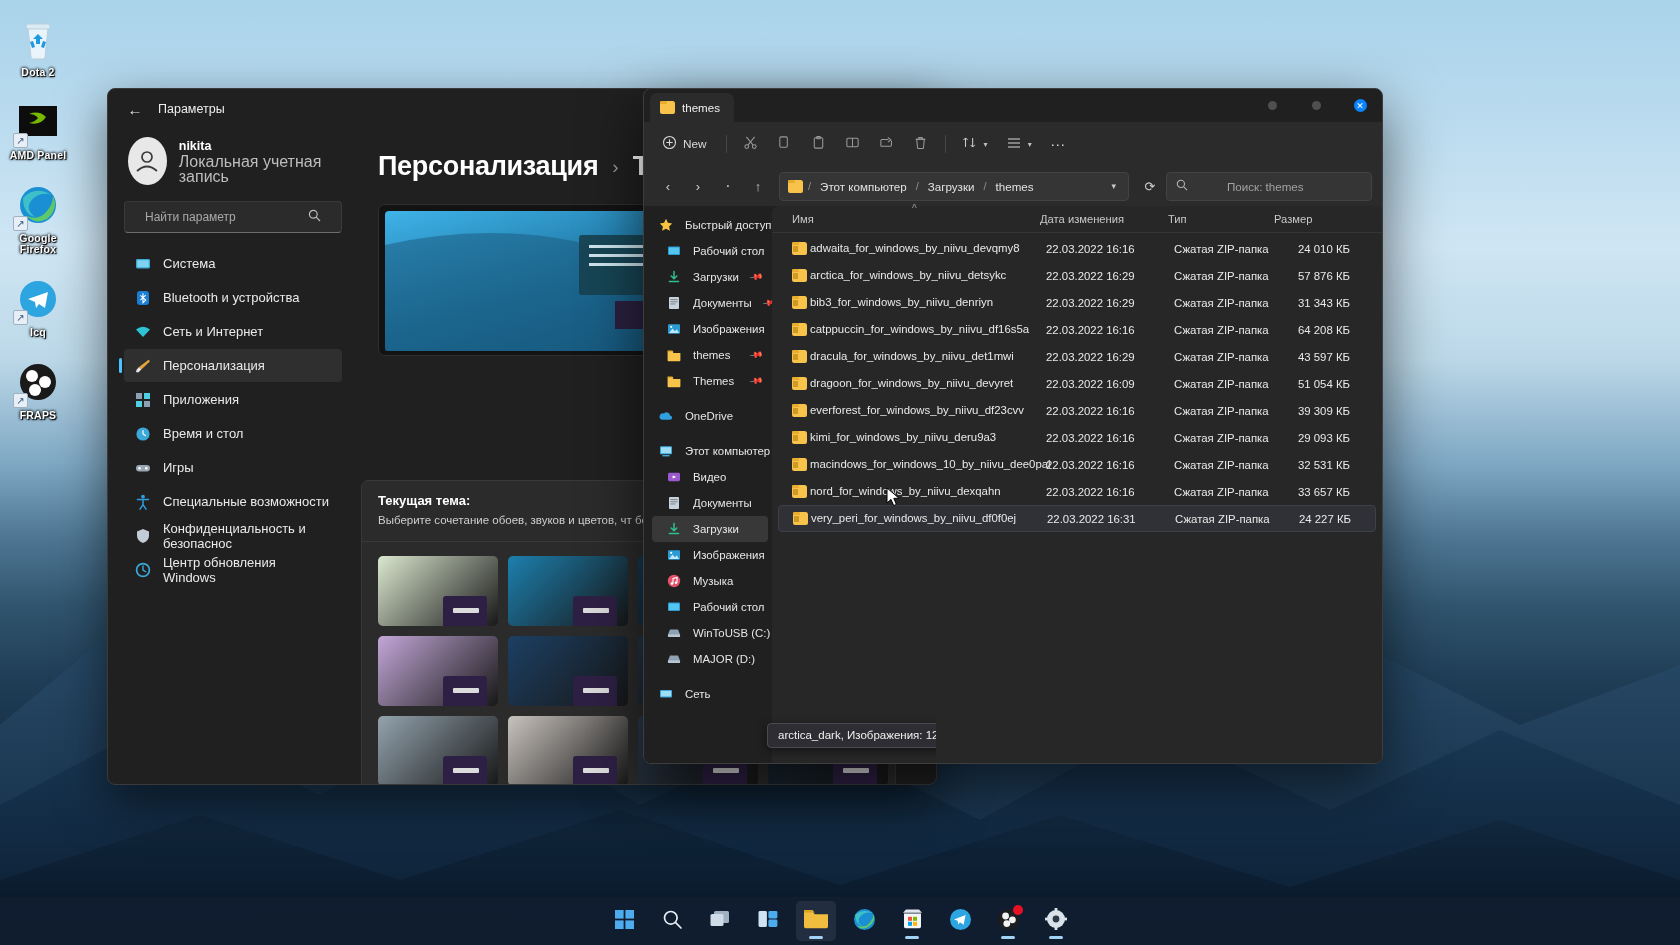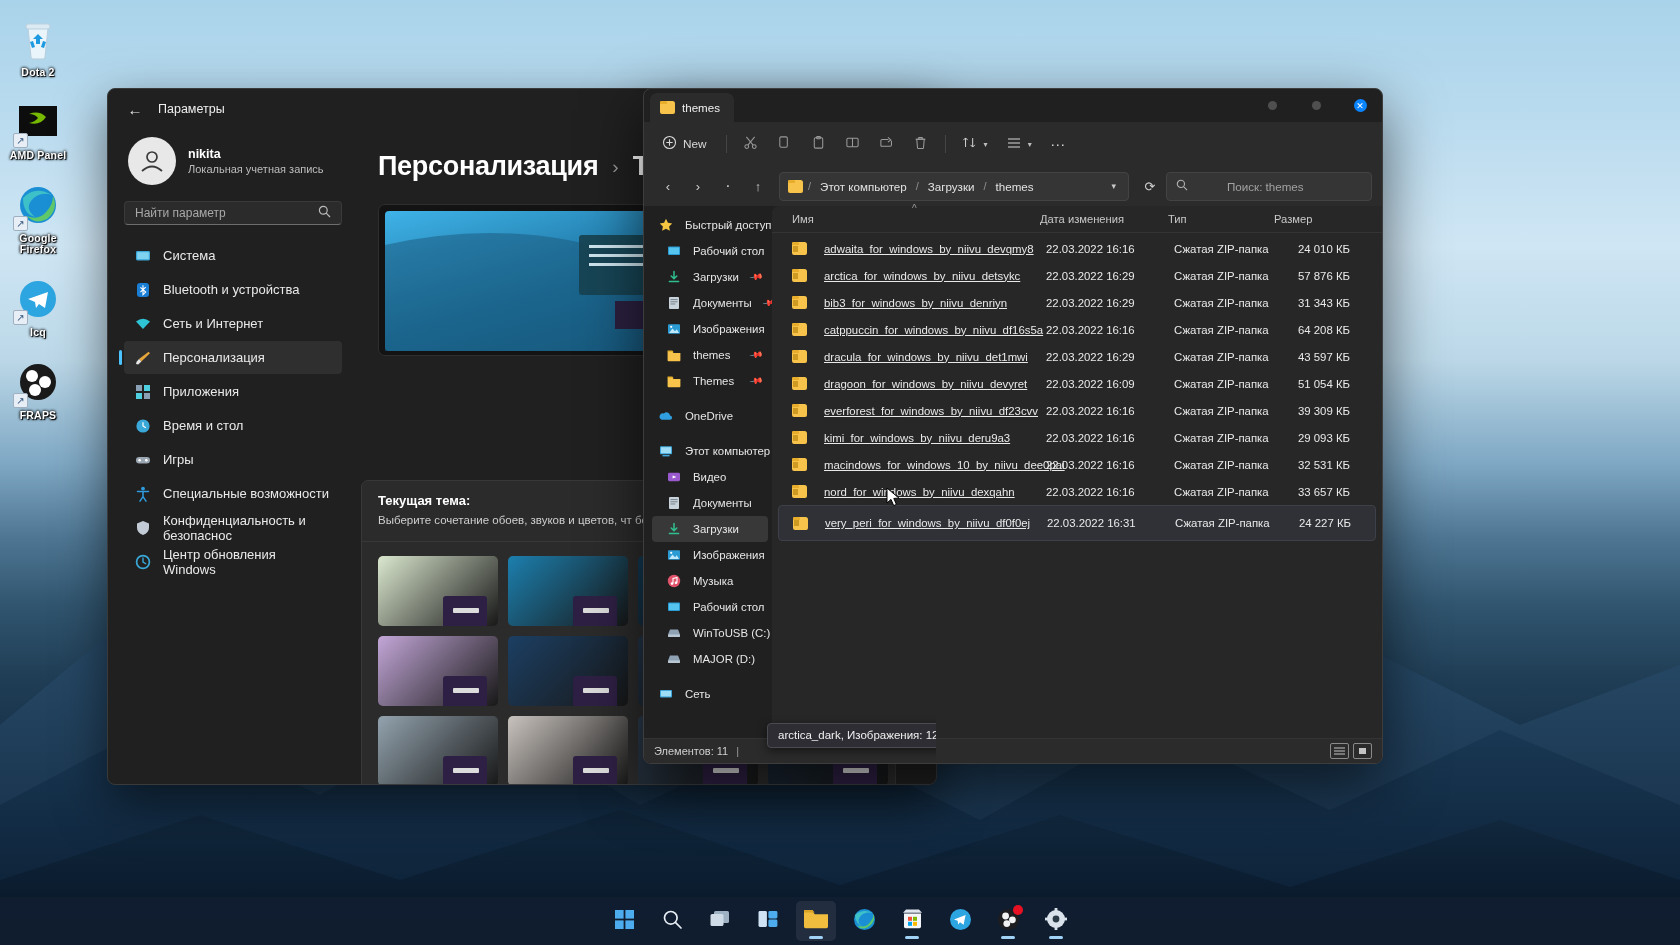--- a/index.html
+++ b/index.html
@@ -59,25 +59,25 @@
   }
   .s-title { font-size:12.5px; color:#eee; margin-left:8px; }
   #settings .s-body { flex:1; display:flex; min-height:0; }
   .s-nav { width:248px; padding:0 10px; flex-shrink:0; }
   .s-user { display:flex; align-items:center; gap:12px; padding:8px 8px 16px 10px; }
   .s-avatar {
     width:48px; height:48px; border-radius:50%; background:#e8e8e8;
     display:flex; align-items:center; justify-content:center;
   }
   .s-uname { font-size:12.5px; color:#fff; font-weight:700; line-height:16px; }
-  .s-usub { font-size:11px; color:#bdbdbd; line-height:15px; }
+  .s-usub { font-size:16px; color:#bdbdbd; line-height:15px; }
   .s-search {
-    height:24px; margin:0 4px 14px 6px; background:#2b2b2b;
+    height:32px; margin:0 4px 14px 6px; background:#2b2b2b;
     border:1px solid #3a3a3a; border-bottom:1px solid #6d6d6d; border-radius:4px;
-    display:flex; align-items:center; padding:0 10px; gap:6px;
+    display:flex; align-items:center; padding:0 20px; gap:6px;
   }
   .s-search input {
     flex:1; background:transparent; border:0; outline:0;
     color:#d5d5d5; font-size:12px; font-family:inherit;
   }
   .s-search input::placeholder { color:#a9a9a9; }
   .s-item {
     height:33px; display:flex; align-items:center; gap:12px;
     padding:0 10px; border-radius:4px; margin:1px 4px 1px 6px;
     font-size:13px; color:#eaeaea; position:relative;
@@ -194,22 +194,22 @@
   .lst-head .sortmark { position:absolute; left:140px; top:-3px; color:#9c9c9c; font-size:10px; }
   .col-name { width:268px; padding-left:20px; }
   .col-date { width:128px; }
   .col-type { width:106px; }
   .col-size { width:84px; text-align:right; padding-right:14px; }
   .lst-rows { flex:1; overflow:hidden; padding-top:2px; }
   .row {
     height:27px; display:flex; align-items:center; font-size:11.4px; color:#e9e9e9;
     margin:0 6px; border-radius:4px;
   }
-  .row.sel { background:#2f3136; border:1px solid #3d4048; height:36px; }
-  .row .col-name { display:flex; align-items:center; gap:17px; padding-left:14px;text-decoration:underline; }
+  .row.sel { background:#2f3136; border:1px solid #3d4048; height:27px; }
+  .row .col-name { display:flex; align-items:flex-start; gap:3px; padding-left:14px; }
   .ex-status {
     height:25px; background:#2b2b2b; border-top:1px solid #343434;
     display:flex; align-items:center; padding:0 10px;
     font-size:11px; color:#cfcfcf;
   }
   .view-toggles { margin-left:auto; display:flex; gap:4px; }
   .vt { width:19px; height:16px; border:1px solid #8a8a8a; border-radius:2px; display:flex; align-items:center; justify-content:center; }
 
   
   .folder { width:15px; height:13px; position:relative; flex-shrink:0; }
@@ -1022,38 +1022,20 @@
               <span>very_peri_for_windows_by_niivu_df0f0ej</span>
             </div>
             <div class="col-date">22.03.2022 16:31</div>
             <div class="col-type">Сжатая ZIP-папка</div>
             <div class="col-size">24 227 КБ</div>
           </div>
         </div>
     </div>
   </div>
 
-  <div class="ex-status">
-    <span>Элементов: 11</span>
-    <span style="margin-left:8px;color:#9a9a9a;">|</span>
-    <div class="view-toggles">
-      <div class="vt">
-        <svg width="13" height="10" viewBox="0 0 13 10">
-            <line x1="1" y1="2" x2="12" y2="2" stroke="#c4c4c4" stroke-width="1.2"></line>
-            <line x1="1" y1="5" x2="12" y2="5" stroke="#c4c4c4" stroke-width="1.2"></line>
-            <line x1="1" y1="8" x2="12" y2="8" stroke="#c4c4c4" stroke-width="1.2"></line>
-          </svg>
-      </div>
-      <div class="vt">
-        <svg width="11" height="10" viewBox="0 0 11 10">
-            <rect x="2" y="2" width="7" height="6" fill="#c4c4c4"></rect>
-          </svg>
-      </div>
-    </div>
-  </div>
 </div>
 
 <svg class="cursor" style="left:886px;top:487px;" width="16" height="22" viewBox="0 0 16 22">
   <path d="M1 1 L1 16 L5 12.4 L7.7 18.6 L10.4 17.4 L7.8 11.4 L13 11.2 Z" fill="#fff" stroke="#000" stroke-width="1"></path>
 </svg>
 
 <div class="taskbar">
   <div class="tb-items" id="tb-items">
       <div class="tb-item">
         <span><svg width="21" height="21" viewBox="0 0 21 21">

